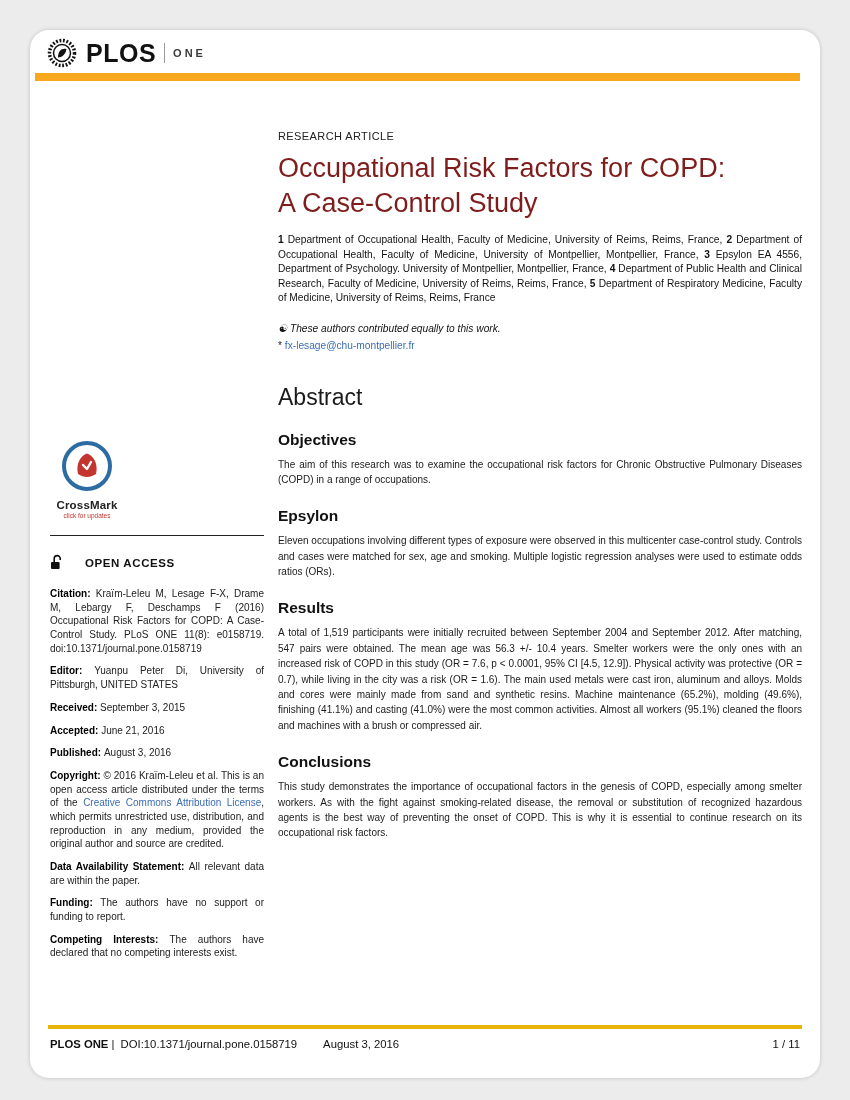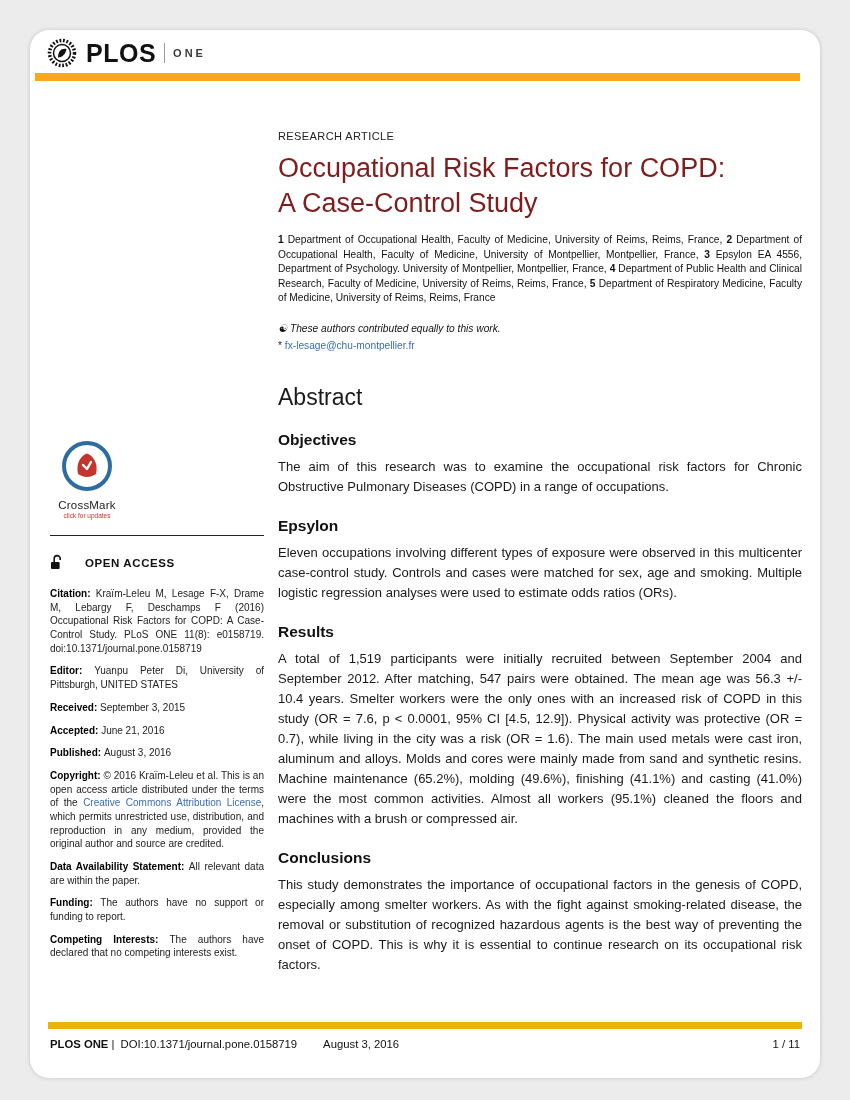--- a/index.html
+++ b/index.html
@@ -25,34 +25,34 @@
   .kicker{font-size:11px;letter-spacing:.4px;color:#222;}
   h1{margin:9px 0 0;font-size:27px;font-weight:400;line-height:1.28;color:#7f1d1d;}
   .authors{margin:17px 0 0;font-size:12.5px;font-weight:700;line-height:1.5;color:#111;}
   .authors sup{font-size:8px;}
   .affiliations{margin:13px 0 0;font-size:10.2px;line-height:1.42;text-align:justify;color:#111;}
   .contrib{margin:17px 0 0;font-size:10.2px;color:#111;font-style:italic;}
   .email{margin:6px 0 0;font-size:10.2px;}
   .email a,.side-link{color:var(--link);text-decoration:none;cursor:pointer;margin-top:8px;}
   h2{margin:33px 0 0;font-size:23px;font-weight:400;color:#1b1b1b;}
   h3{margin:20px 0 0;font-size:15.5px;font-weight:700;color:#111;}
-  .body-text{margin:8px 0 0;font-size:13px;line-height:1.54;text-align:justify;}
+  .body-text{margin:8px 0 0;font-size:10px;line-height:1.54;text-align:justify;}
   
   .sidebar{position:absolute;left:20px;top:410px;width:214px;}
   .crossmark{width:74px;display:flex;flex-direction:column;align-items:center;cursor:pointer;}
-  .cm-title{margin-top:3px;font-size:11.5px;font-weight:400;color:#222;letter-spacing:.2px;}
+  .cm-title{margin-top:3px;font-size:11.5px;font-weight:700;color:#222;letter-spacing:.2px;}
   .cm-sub{font-size:6.5px;color:var(--cm-red);margin-top:1px;}
   .side-rule{margin:16px 0 0;border:0;border-top:1px solid #222;}
   .open-access{margin-top:18px;display:flex;align-items:center;gap:22px;
     font-size:11.5px;font-weight:700;letter-spacing:.6px;color:#111;}
   .entries{margin-top:15px;}
   .side-entry{margin:0 0 9px;font-size:10px;line-height:1.37;text-align:justify;color:#222;}
   .side-entry b{color:#000;}
   
-  .footer{position:absolute;left:18px;right:18px;bottom:28px;border-top:7px solid #eab308;
+  .footer{position:absolute;left:18px;right:18px;bottom:28px;border-top:4px solid #eab308;
     padding:9px 2px 0 2px;display:flex;justify-content:space-between;font-size:11.3px;color:#111;}
   .f-doi{margin-left:3px;}
   .f-date{margin-left:26px;}
 </style>
 </head>
 <body>
 
 <div class="paper">
 
   <div class="logo">

